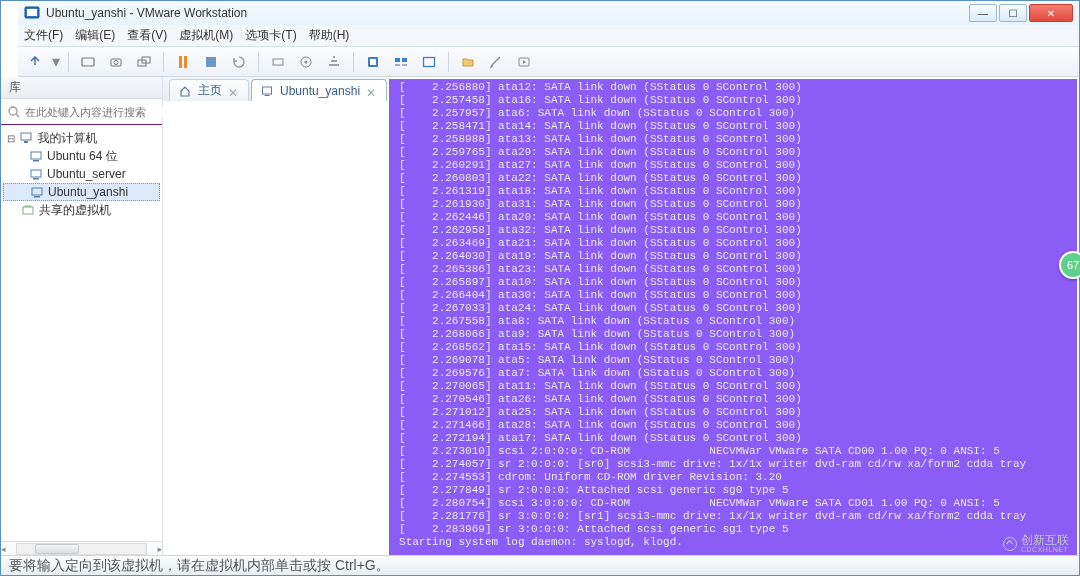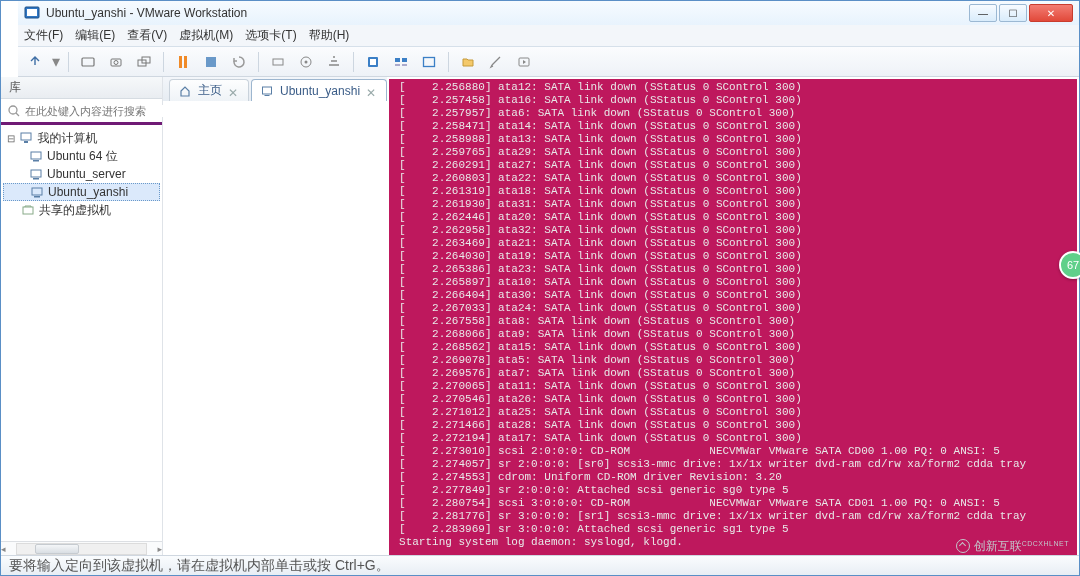--- a/index.html
+++ b/index.html
@@ -20,39 +20,39 @@
   .tsep{width:1px;height:20px;background:#cdd6e0;margin:0 2px;}
   .tbtn{width:22px;height:22px;display:flex;align-items:center;justify-content:center;border-radius:3px;}
   .tbtn svg{display:block;}
   .pausebars{display:flex;gap:2px;}
   .pausebars div{width:3px;height:12px;background:#f08a28;}
   .runsq{width:10px;height:10px;background:#6a99c9;}
   .content { position:absolute; top:76px; left:0; right:0; bottom:20px; display:flex;}
   
   .sidebar { width:162px; background:#fff; border-right:1px solid #dfe3e8; display:flex; flex-direction:column;}
   .sidehdr{height:22px; background:linear-gradient(#f6f8fa,#e9edf1); border-bottom:1px solid #d6dce2; display:flex; align-items:center; padding:0 8px; font-size:12px; color:#555;}
-  .search{height:26px; display:flex; align-items:center; padding:4px 6px; border-bottom:3px solid #701a75;}
+  .search{height:26px; display:flex; align-items:center; padding:4px 6px; border-bottom:1px solid #701a75;}
   .search .sicon{width:14px;height:14px;margin-right:4px;}
   .search input{flex:1; border:none; outline:none; font-size:11px; color:#888;}
   .tree{flex:1; overflow:auto; font-size:12px; padding-top:4px;}
   .tnode{display:flex;align-items:center;height:18px;padding-left:6px;gap:4px;color:#333;}
   .tchild{padding-left:28px;}
   .tnode.sel{background:#dbe9fb;border:1px dotted #6a99c9;margin:0 2px;padding-left:4px;}
   .tnode.sel.tchild{padding-left:26px;}
   .ticon{width:14px;height:14px;display:inline-flex;align-items:center;justify-content:center;}
   .sidebot{height:14px;border-top:1px solid #dcdfe3;background:#fafbfc;display:flex;align-items:center;justify-content:center;}
   .sidebot .scrolltrack{flex:1;height:12px;background:#f0f0f0;border:1px solid #dcdcdc;margin:0 10px;position:relative;}
   .sidebot .scrollthumb{position:absolute;left:18px;top:0;bottom:0;width:44px;background:linear-gradient(#f4f6f8,#d9dee3);border:1px solid #c6cbd0;border-radius:2px;}
   
   .main{flex:1; display:flex; flex-direction:row; background:#fff;}
   .tabs{height:24px; background:linear-gradient(#f3f6fa,#e6ecf2); display:flex; align-items:flex-end; padding-left:6px; gap:2px;}
   .tab{height:22px; background:linear-gradient(#fdfefe,#eff3f7); border:1px solid #c9d2db; border-bottom:none; border-radius:4px 4px 0 0; display:flex; align-items:center; padding:0 10px 0 8px; font-size:12px; color:#3a5c87; gap:6px; position:relative;}
   .tab.active{background:#fff; border-color:#9db6cf;}
   .tab .tx{width:10px;height:10px;color:#9aa;}
-  .console{flex:1; background:#be185d; color:#e8e8e8; font-family:"Courier New",monospace; font-size:11px; line-height:13px; padding:2px 10px; overflow:hidden; white-space:pre; margin:2px 2px 0 2px;}
+  .console{flex:1; background:#8b5cf6; color:#e8e8e8; font-family:"Courier New",monospace; font-size:11px; line-height:13px; padding:2px 10px; overflow:hidden; white-space:pre; margin:2px 2px 0 2px;}
   .statusbar{position:absolute; left:0; right:0; bottom:0; height:20px; background:linear-gradient(#fafcfe,#e8eef4); border-top:1px solid #cfd7e0; font-size:14px; color:#555; display:flex; align-items:center; padding:0 8px;}
   
   .badge{position:absolute; right:-8px; top:250px; width:28px;height:28px;border-radius:50%;background:#5fd08a;color:#fff;display:flex;align-items:center;justify-content:center;font-size:11px;border:2px solid #fff;box-shadow:0 1px 3px rgba(0,0,0,.3);}
   .watermark{position:absolute;right:10px;bottom:22px;font-size:12px;color:#c2c6ca;display:flex;align-items:center;gap:4px;z-index:5;}
   .watermark .wmico{width:14px;height:14px;border:1.5px solid #c2c6ca;border-radius:50%;position:relative;}
   .watermark .wmico::before{content:"";position:absolute;left:3px;top:3px;width:4px;height:4px;border-left:1.5px solid #c2c6ca;border-top:1.5px solid #c2c6ca;transform:rotate(45deg);}
 </style>
 </head>
 <body>
 
@@ -315,18 +315,18 @@
     </div>
   </div>
 
   <div class="statusbar">
     <span>要将输入定向到该虚拟机，请在虚拟机内部单击或按 Ctrl+G。</span>
   </div>
 
   <div class="badge">67</div>
   <div class="watermark">
     <span class="wmico"></span>
-    <span style="display:flex;line-height:1;">
+    <span style="display:flex;flex-direction:column;line-height:1;">
       <span>创新互联</span>
       <span style="font-size:7px;letter-spacing:0.5px;">CDCXHLNET</span>
     </span>
   </div>
 </div>
 
 </body></html>

